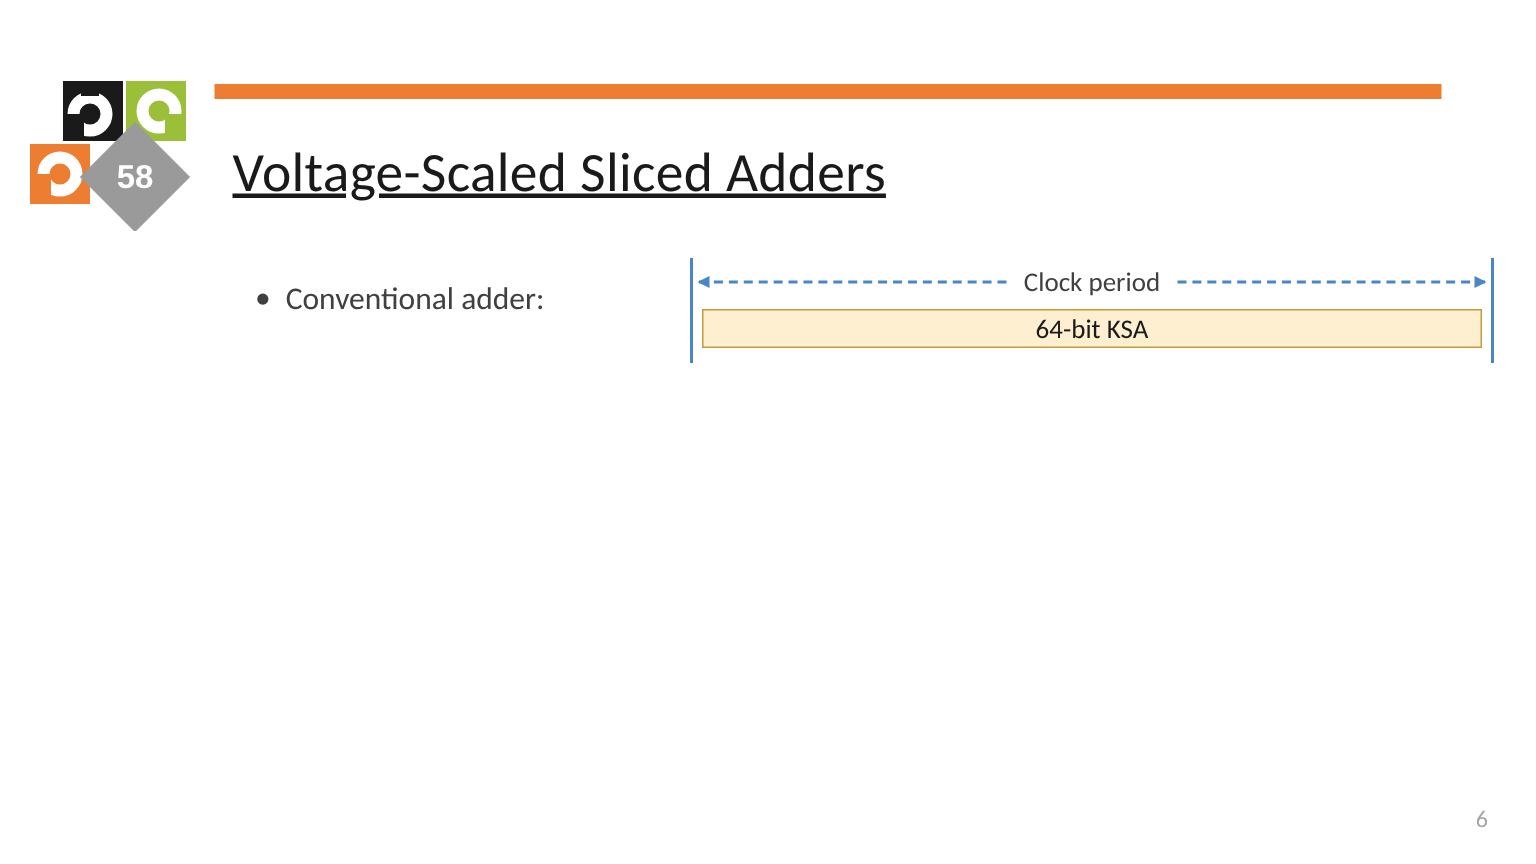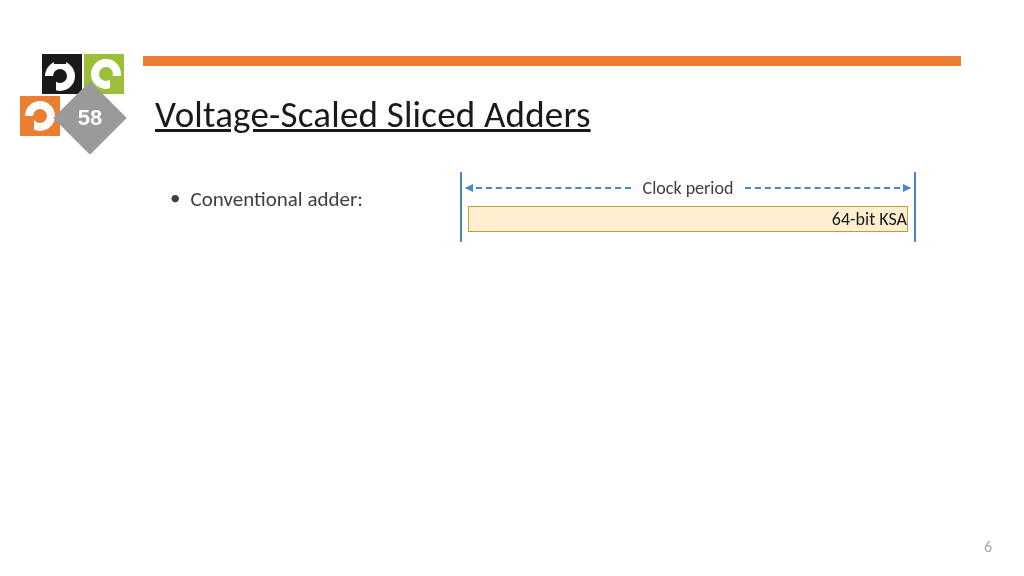--- a/index.html
+++ b/index.html
@@ -46,21 +46,21 @@
   }
   .bullet-dot {
     font-size: 21px;
     line-height: 1.2;
   }
 
   .diagram {
     position: absolute;
     left: 460px;
     top: 170px;
-    width: 456px;
+    width: 536px;
     height: 75px;
   }
   .tick-left, .tick-right {
     position: absolute;
     top: 2px;
     width: 2px;
     height: 70px;
     background: #4A86C7;
   }
   .tick-left { left: 0; }
@@ -101,21 +101,21 @@
   .ksa-bar {
     position: absolute;
     left: 8px;
     right: 8px;
     top: 36px;
     height: 26px;
     background: #FDEFCF;
     border: 1.5px solid #C59A3B;
     display: flex;
     align-items: center;
-    justify-content: flex-end;
+    justify-content: center;
     font-size: 18px;
     color: #1a1a1a;
   }
 
   .page-number {
     position: absolute;
     right: 32px;
     bottom: 20px;
     font-size: 16px;
     color: #A6A6A6;

